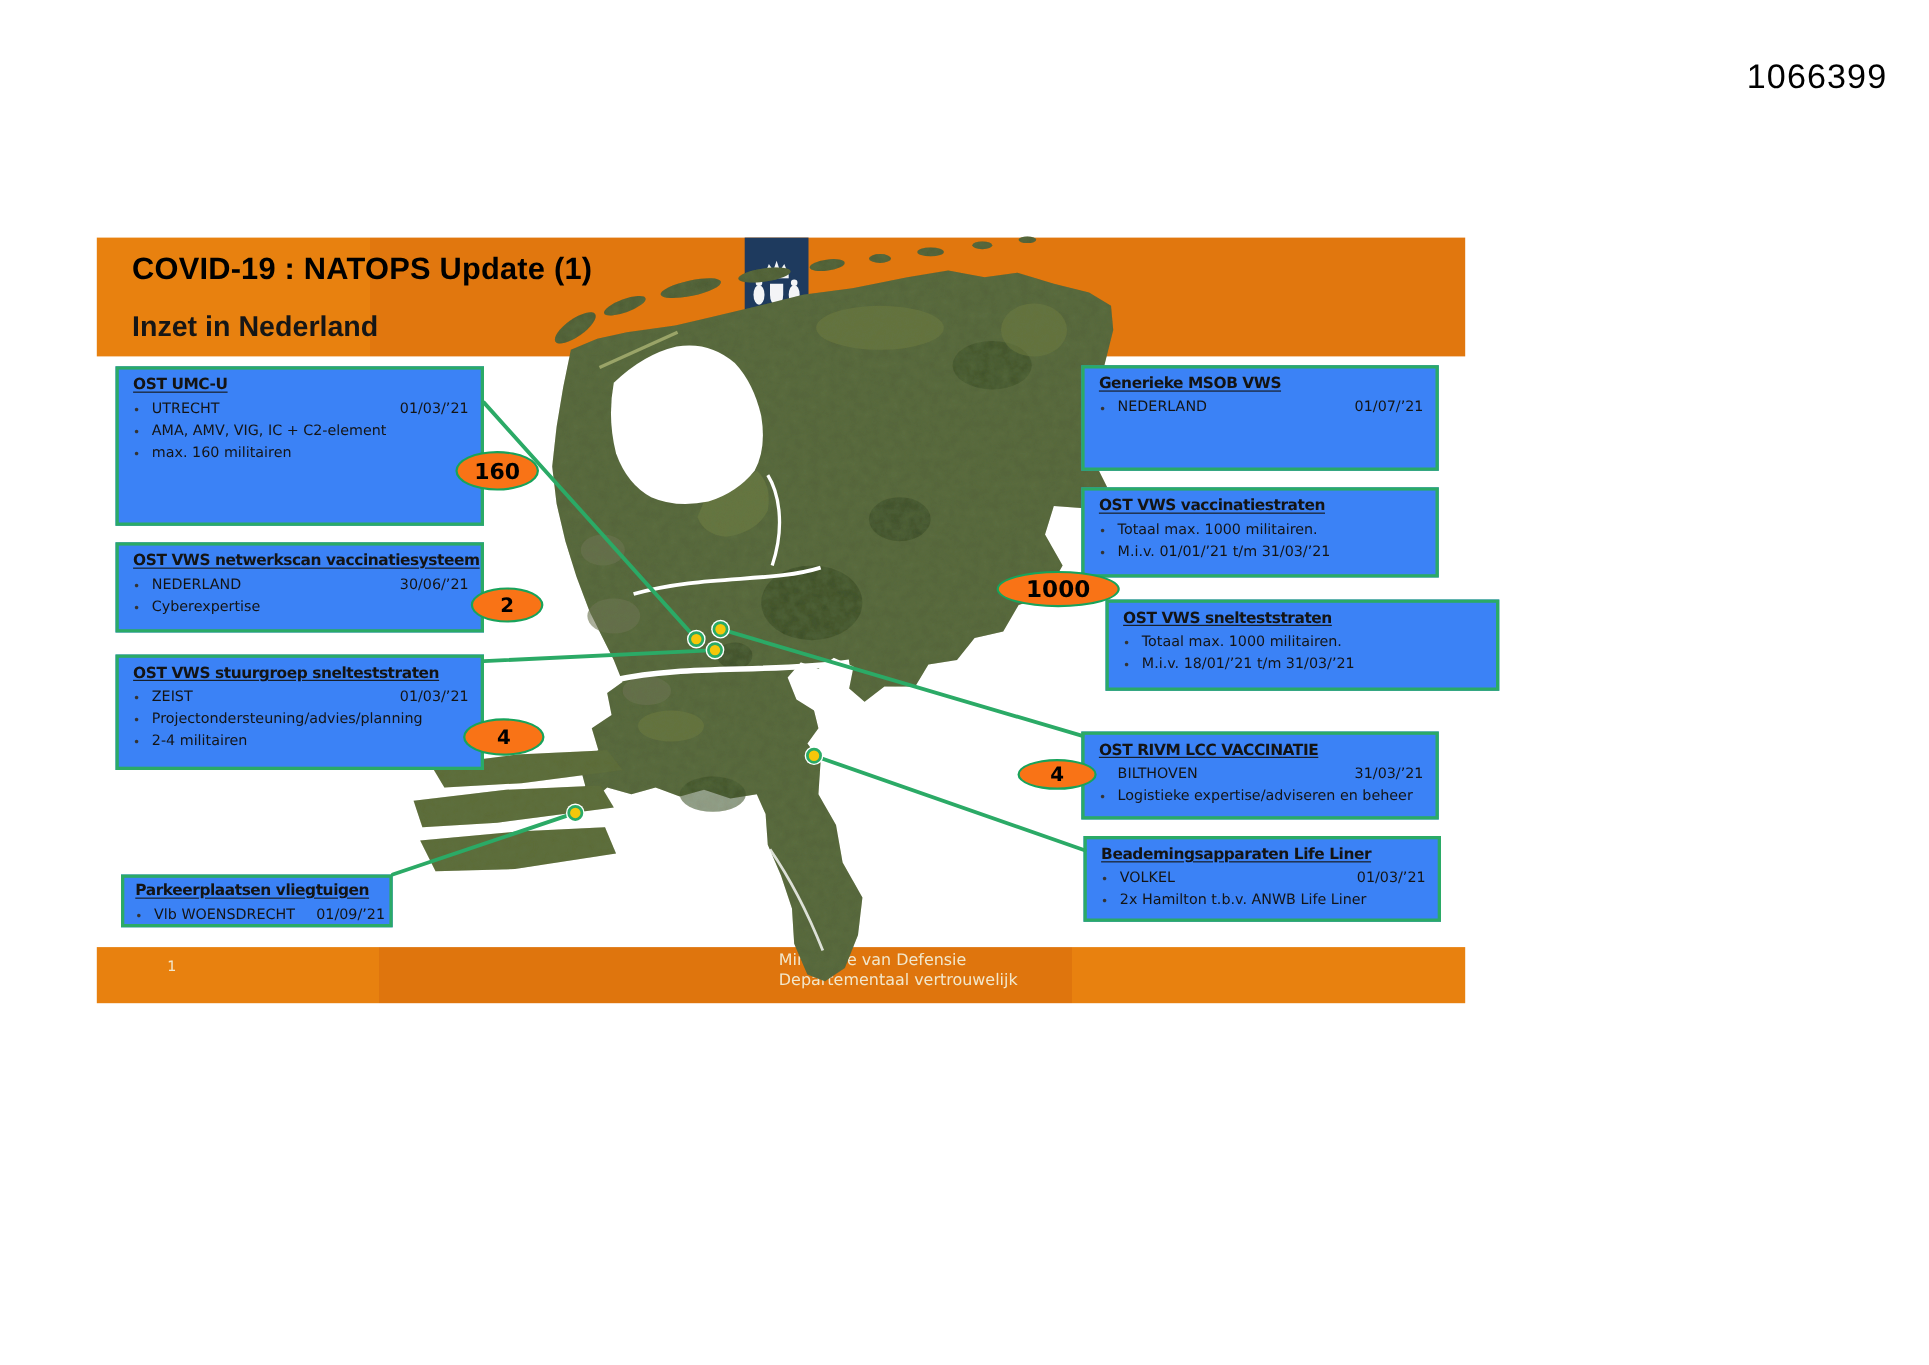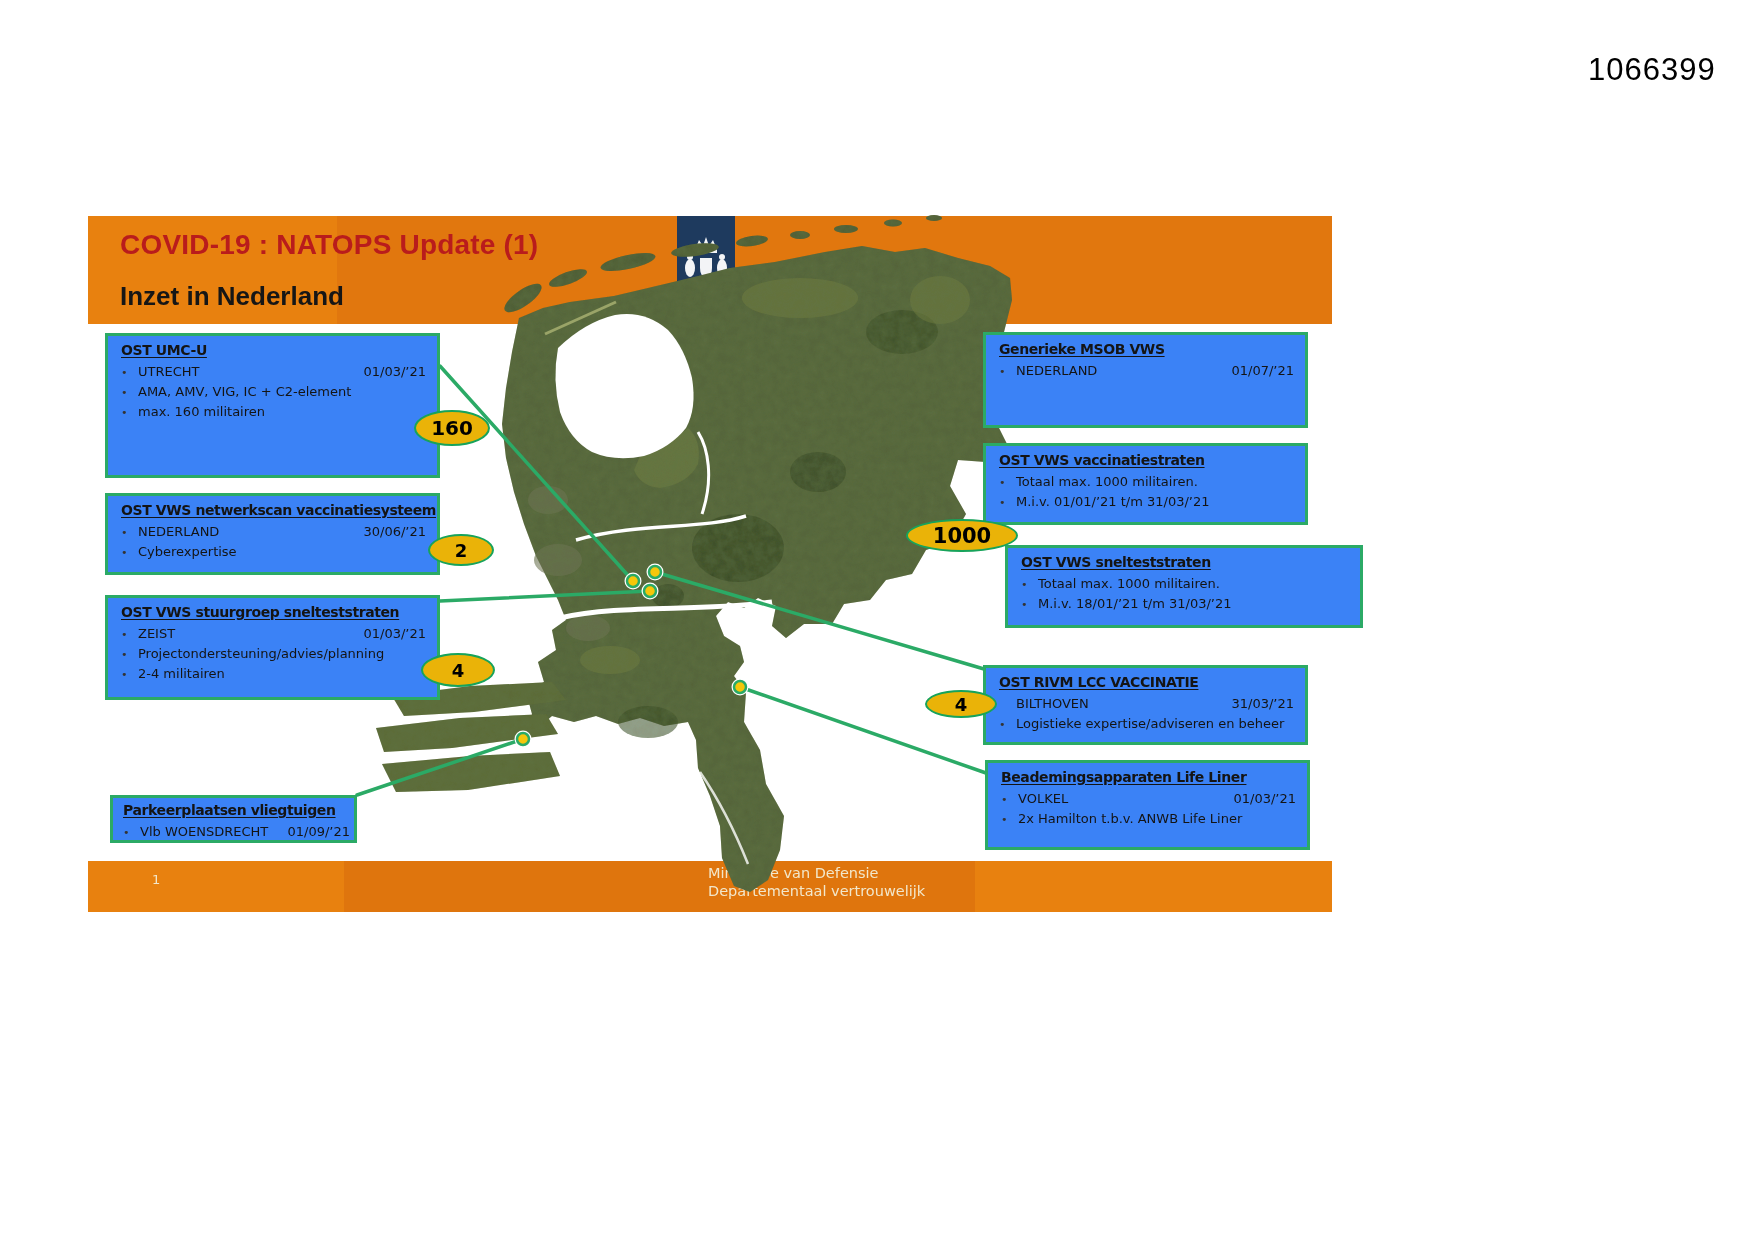--- a/index.html
+++ b/index.html
@@ -22,21 +22,21 @@
     z-index:1;
   }
   #footerband {
     position:absolute; left:88px; top:861px; width:1244px; height:51px;
     background:linear-gradient(90deg,#E8810F 0%,#E8810F 20.6%,#DF750D 20.6%,#DF750D 71.3%,#E8810F 71.3%);
     z-index:1;
   }
   #slidetitle {
     position:absolute; left:120px; top:229px; z-index:2;
     font-family:"Liberation Sans", sans-serif; font-weight:bold;
-    font-size:28px; color:#b91c1c; letter-spacing:0.2px;
+    font-size:28px; color:#000000; letter-spacing:0.2px;
   }
   #slidesubtitle {
     position:absolute; left:120px; top:281px; z-index:2;
     font-family:"Liberation Sans", sans-serif; font-weight:bold;
     font-size:26px; color:#161616;
   }
   #navyband {
     position:absolute; left:677px; top:216px; width:58px; height:114px;
     background:#1E3A5E; z-index:2;
   }
@@ -57,21 +57,21 @@
   }
   .row { display:flex; margin:4px 0 0 0; }
   .row::before { content:"\2022"; display:inline-block; width:17px; flex:0 0 17px;
                  font-size:11px; color:#333; padding-top:2px; }
   .row.nb::before { content:""; }
   .row .t { flex:1 1 auto; }
   .row .d { margin-left:8px; white-space:nowrap; }
 
   
   .oval {
-    position:absolute; z-index:6; background:#eab308; border:2px solid #17A35B;
+    position:absolute; z-index:6; background:#f97316; border:2px solid #17A35B;
     border-radius:50%; display:flex; align-items:center; justify-content:center;
     font-weight:bold; color:#000; box-sizing:border-box;
   }
 
   
   #pagenum {
     position:absolute; left:152px; top:872px; z-index:2;
     font-size:13px; color:#F2E7CB;
   }
   #footertext {
@@ -257,21 +257,21 @@
   <div class="hd">OST RIVM LCC VACCINATIE</div>
   <div class="row nb">
     <span class="t">BILTHOVEN</span>
     <span class="d">31/03/’21</span>
   </div>
   <div class="row">
     <span class="t">Logistieke expertise/adviseren en beheer</span>
   </div>
 </div>
 
-<div class="gbox" style="left:985px;top:760px;width:325px;height:90px">
+<div class="gbox" style="left:985px;top:760px;width:325px;height:78px">
   <div class="hd">Beademingsapparaten Life Liner</div>
   <div class="row">
     <span class="t">VOLKEL</span>
     <span class="d">01/03/’21</span>
   </div>
   <div class="row">
     <span class="t">2x Hamilton t.b.v. ANWB Life Liner</span>
   </div>
 </div>
 

